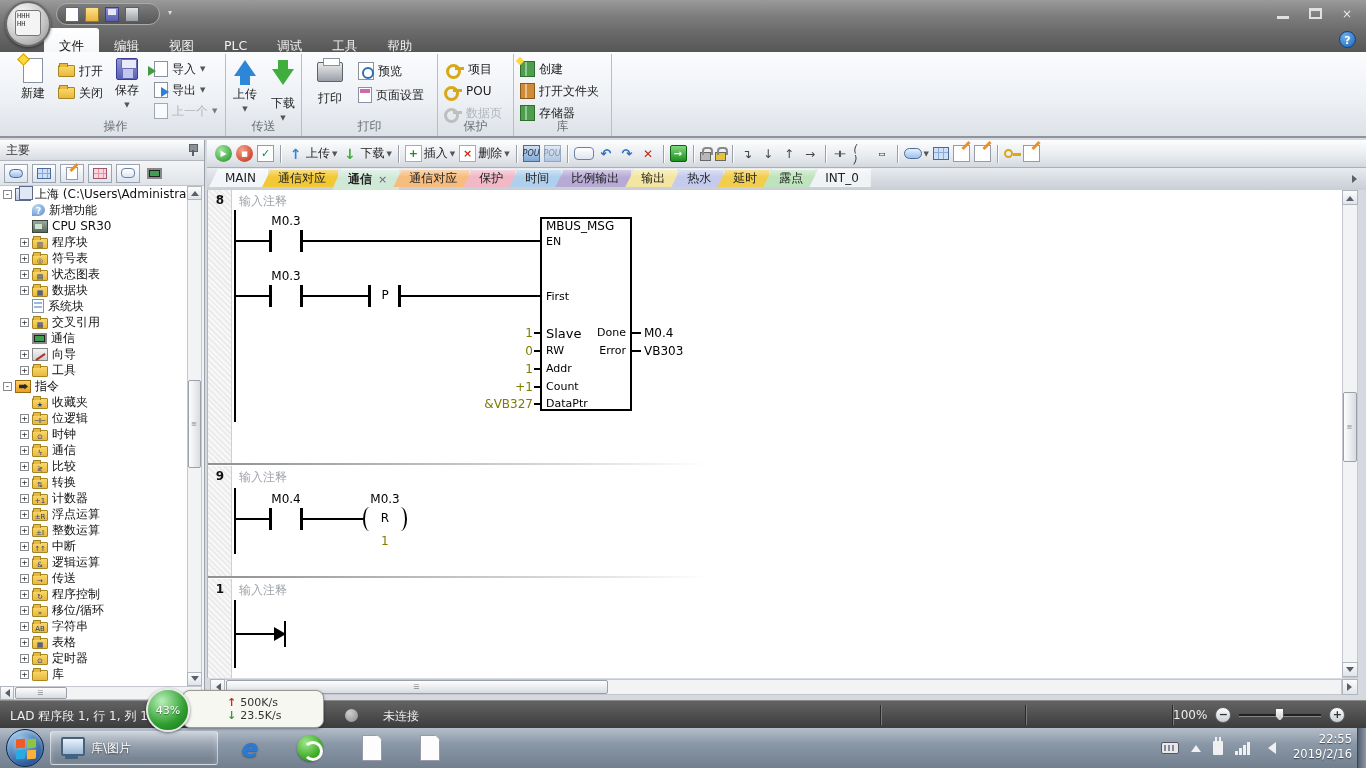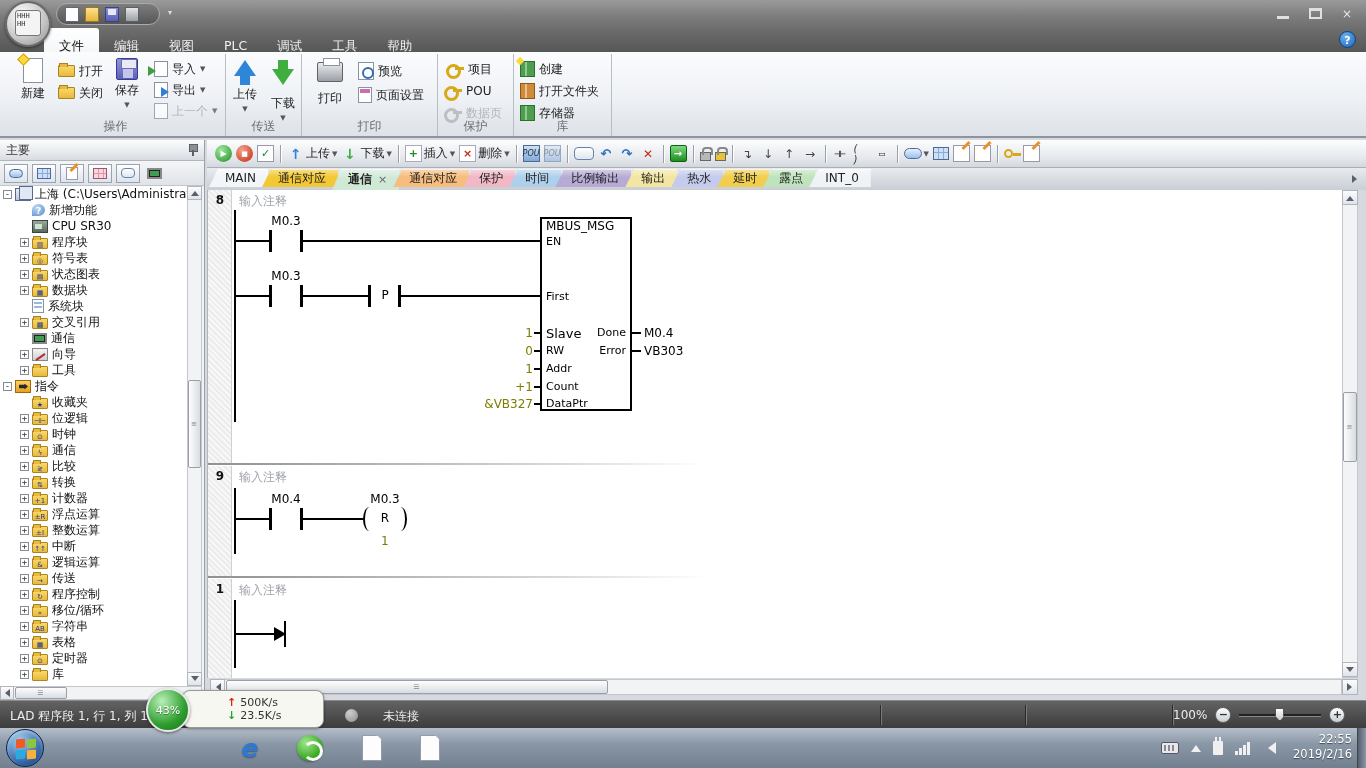--- a/index.html
+++ b/index.html
@@ -879,20 +879,24 @@
 
 <div class="taskbar">
   <div class="startorb">
     <span class="flag">
       <i style="left:0;top:0;background:#f15a24;transform:skewY(-6deg)"></i>
       <i style="left:11px;top:0;background:#8cc63f;transform:skewY(-6deg)"></i>
       <i style="left:0;top:11px;background:#29abe2;transform:skewY(-6deg)"></i>
       <i style="left:11px;top:11px;background:#fbb03b;transform:skewY(-6deg)"></i>
     </span>
   </div>
+  <div class="taskbtn" style="left:50px;width:168px">
+    <span class="explorer-ic"></span>
+    <span>库\图片</span>
+  </div>
   <div class="pinicon" style="left:228px">
       <span class="ie-e">e</span>
     </div>
   <div class="pinicon" style="left:288px">
       <span class="circ360"></span>
     </div>
   <div class="pinicon" style="left:350px">
       <span class="doc-ic"></span>
     </div>
   <div class="pinicon" style="left:408px">

